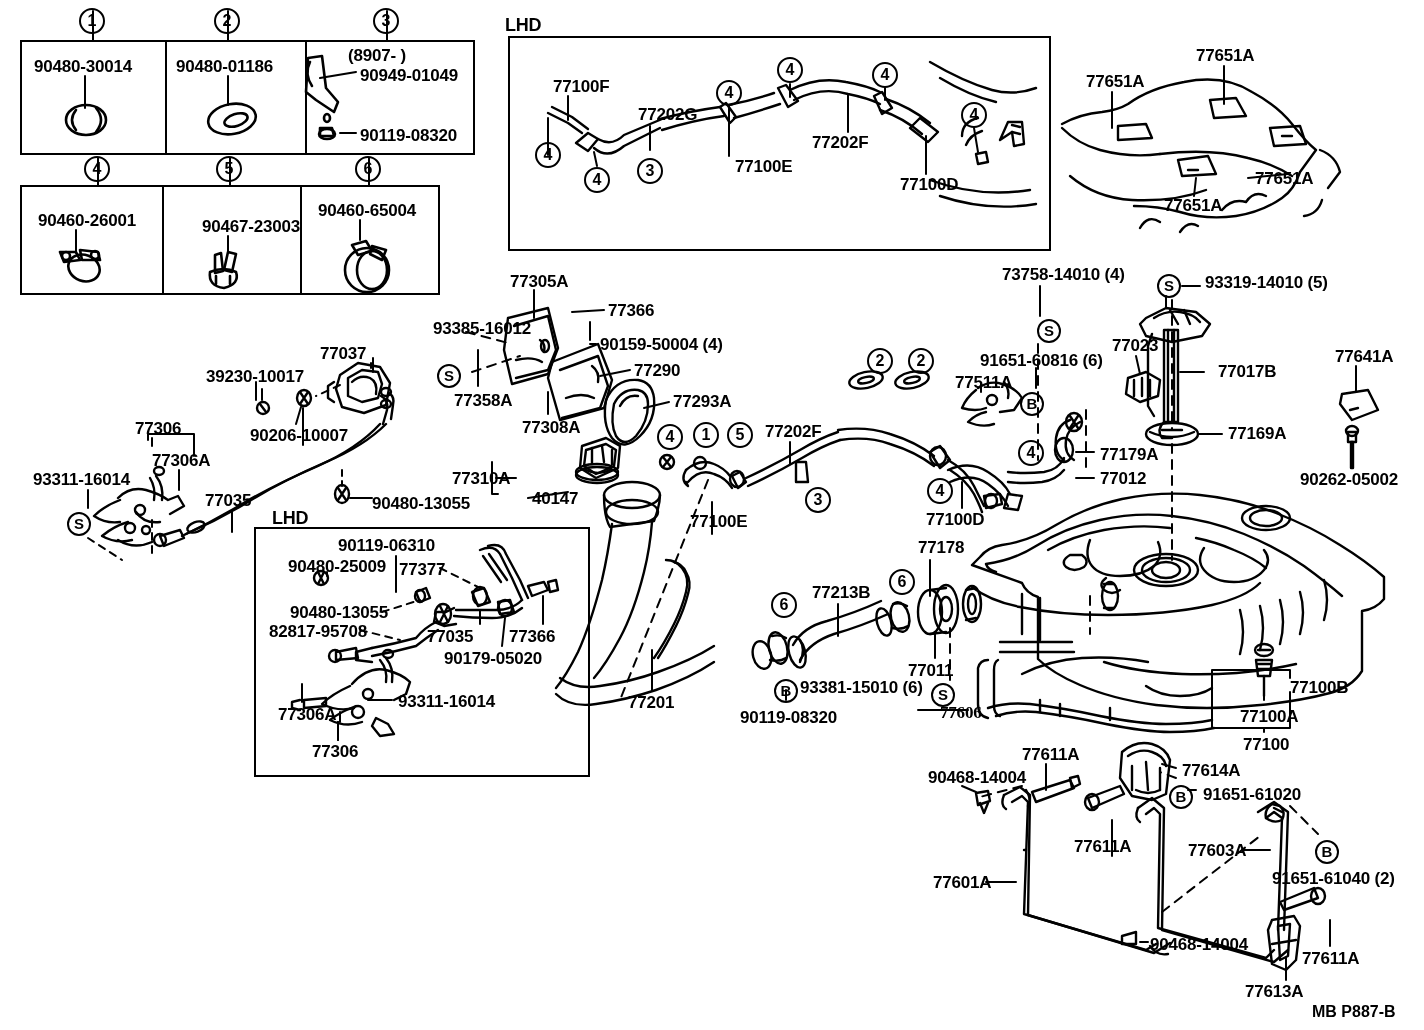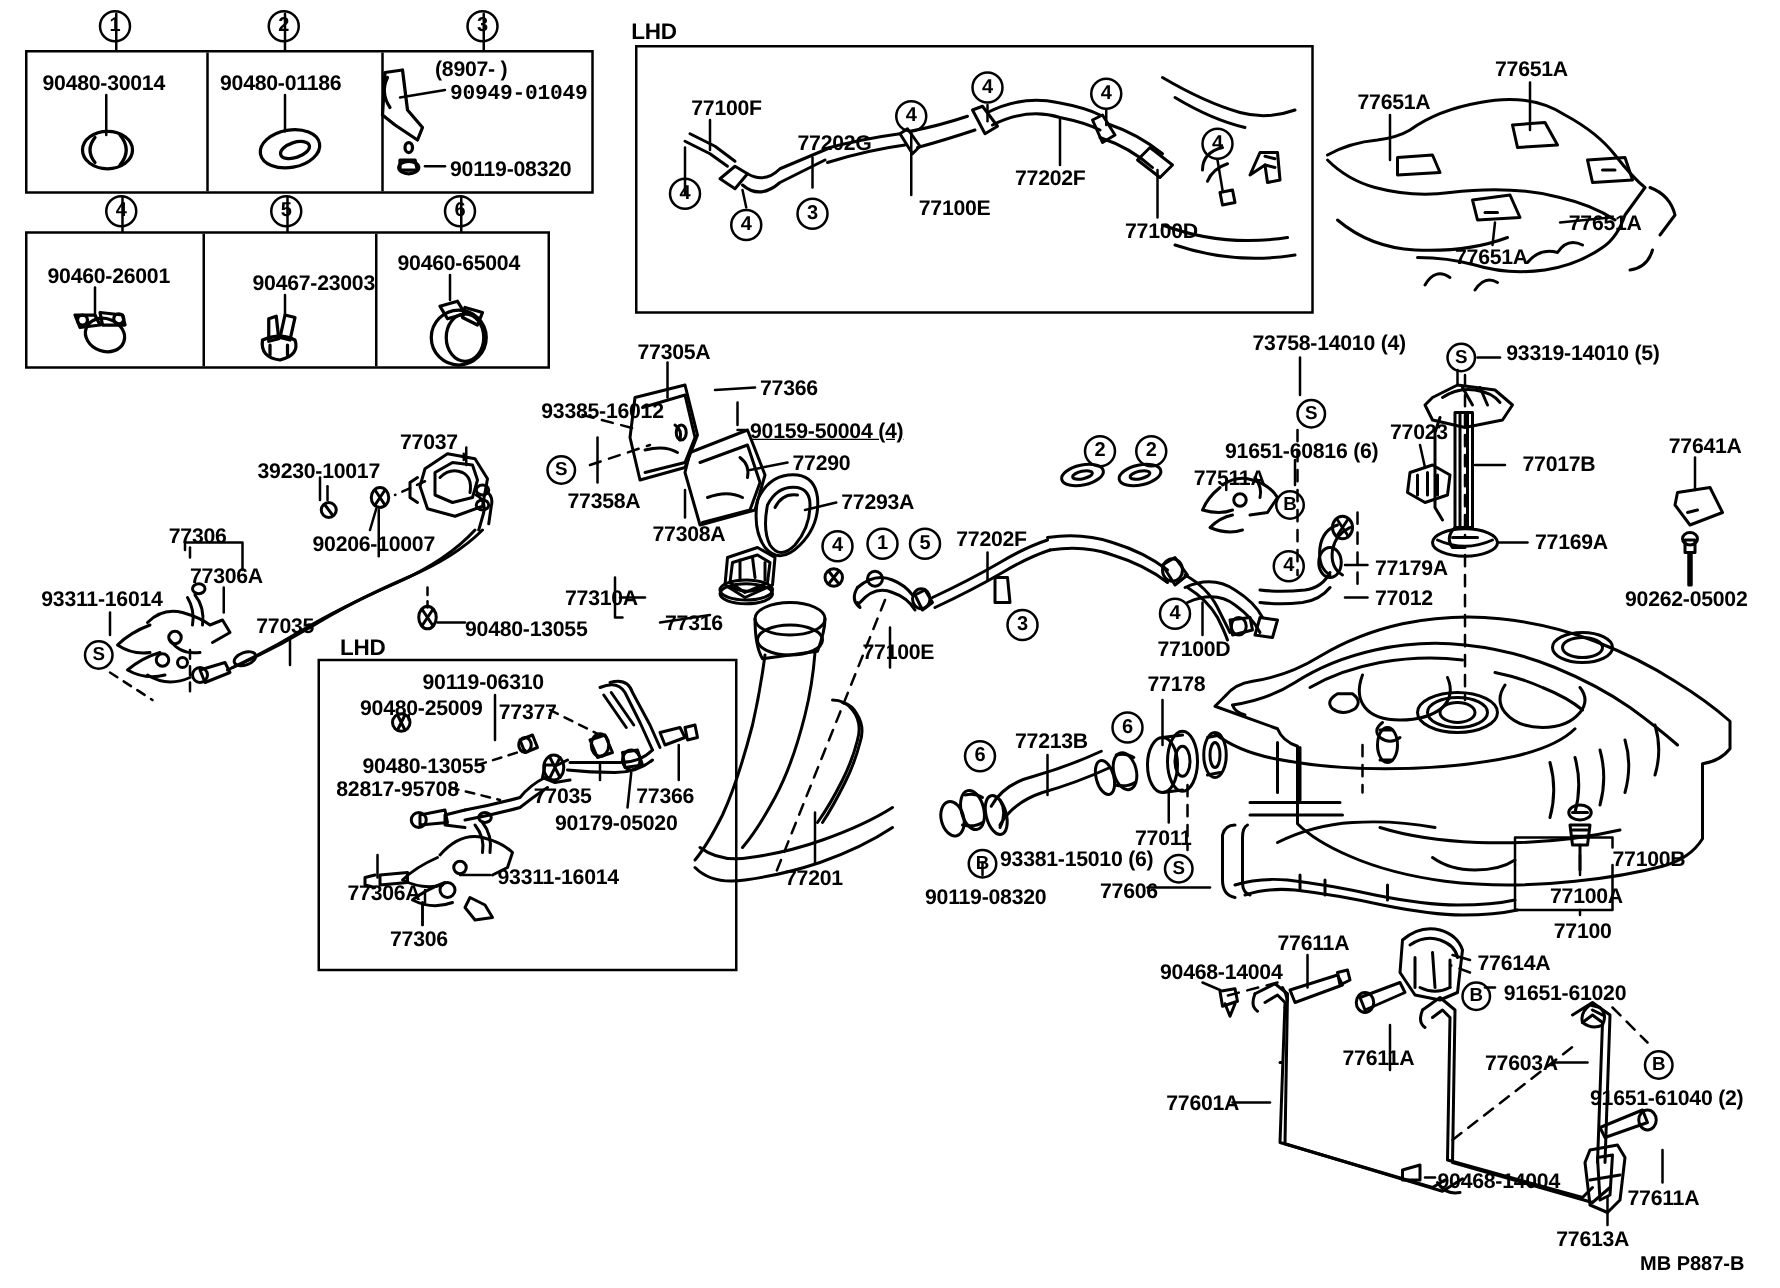--- a/index.html
+++ b/index.html
@@ -39,21 +39,21 @@
   <div class="circ" style="left:79px;top:8px;">1</div>
   <div class="circ" style="left:214px;top:8px;">2</div>
   <div class="circ" style="left:373px;top:8px;">3</div>
   <div class="circ" style="left:84px;top:156px;">4</div>
   <div class="circ" style="left:216px;top:156px;">5</div>
   <div class="circ" style="left:355px;top:156px;">6</div>
 
   <div class="lbl" style="left:34px;top:58px;">90480-30014</div>
   <div class="lbl" style="left:176px;top:58px;">90480-01186</div>
   <div class="lbl" style="left:348px;top:47px;">(8907-        )</div>
-  <div class="lbl" style="left:360px;top:67px;font-family:Liberation Mono, monospace;">90949-01049</div>
+  <div class="lbl" style="left:360px;top:67px;">90949-01049</div>
   <div class="lbl" style="left:360px;top:127px;">90119-08320</div>
   <div class="lbl" style="left:38px;top:212px;">90460-26001</div>
   <div class="lbl" style="left:178px;top:218px;margin-left:24px;">90467-23003</div>
   <div class="lbl" style="left:318px;top:202px;">90460-65004</div>
 
   <div class="lbl lhd" style="left:505px;top:16px;">LHD</div>
   <div class="box" style="left:508px;top:36px;width:543px;height:215px;"></div>
 
   <div class="lbl" style="left:553px;top:78px;">77100F</div>
   <div class="lbl" style="left:638px;top:106px;">77202G</div>
@@ -85,45 +85,45 @@
   <div class="lbl" style="left:427px;top:628px;">77035</div>
   <div class="lbl" style="left:444px;top:650px;">90179-05020</div>
   <div class="lbl" style="left:509px;top:628px;">77366</div>
   <div class="lbl" style="left:278px;top:706px;">77306A</div>
   <div class="lbl" style="left:398px;top:693px;">93311-16014</div>
   <div class="lbl" style="left:312px;top:743px;">77306</div>
 
   <div class="lbl" style="left:510px;top:273px;">77305A</div>
   <div class="lbl" style="left:608px;top:302px;">77366</div>
   <div class="lbl" style="left:398px;top:320px;margin-left:35px;">93385-16012</div>
-  <div class="lbl" style="left:600px;top:336px;text-decoration:underline;">90159-50004  (4)</div>
+  <div class="lbl" style="left:600px;top:336px;">90159-50004  (4)</div>
   <div class="lbl" style="left:634px;top:362px;">77290</div>
   <div class="lbl" style="left:454px;top:392px;">77358A</div>
   <div class="lbl" style="left:673px;top:393px;">77293A</div>
   <div class="lbl" style="left:522px;top:419px;">77308A</div>
   <div class="lbl" style="left:320px;top:345px;">77037</div>
   <div class="lbl" style="left:206px;top:368px;">39230-10017</div>
   <div class="lbl" style="left:250px;top:427px;">90206-10007</div>
   <div class="lbl" style="left:135px;top:420px;">77306</div>
   <div class="lbl" style="left:152px;top:452px;">77306A</div>
   <div class="lbl" style="left:33px;top:471px;">93311-16014</div>
   <div class="lbl" style="left:205px;top:492px;">77035</div>
   <div class="lbl" style="left:372px;top:495px;">90480-13055</div>
   <div class="lbl" style="left:452px;top:470px;">77310A</div>
-  <div class="lbl" style="left:532px;top:490px;">77316</div>
+  <div class="lbl" style="left:532px;top:490px;">40147</div>
   <div class="lbl" style="left:690px;top:513px;">77100E</div>
   <div class="lbl" style="left:765px;top:423px;">77202F</div>
   <div class="lbl" style="left:926px;top:511px;">77100D</div>
   <div class="lbl" style="left:628px;top:694px;">77201</div>
   <div class="lbl" style="left:812px;top:584px;">77213B</div>
   <div class="lbl" style="left:800px;top:679px;">93381-15010  (6)</div>
   <div class="lbl" style="left:740px;top:709px;">90119-08320</div>
   <div class="lbl" style="left:918px;top:539px;">77178</div>
   <div class="lbl" style="left:908px;top:662px;">77011</div>
-  <div class="lbl" style="left:880px;top:704px;">77606</div>
+  <div class="lbl" style="left:940px;top:704px;font-family:Liberation Serif, serif;">77606</div>
   <div class="lbl" style="left:1002px;top:266px;">73758-14010  (4)</div>
   <div class="lbl" style="left:1205px;top:274px;">93319-14010  (5)</div>
   <div class="lbl" style="left:980px;top:352px;">91651-60816  (6)</div>
   <div class="lbl" style="left:955px;top:374px;">77511A</div>
   <div class="lbl" style="left:1112px;top:337px;">77023</div>
   <div class="lbl" style="left:1218px;top:363px;">77017B</div>
   <div class="lbl" style="left:1228px;top:425px;">77169A</div>
   <div class="lbl" style="left:1100px;top:446px;">77179A</div>
   <div class="lbl" style="left:1100px;top:470px;">77012</div>
   <div class="lbl" style="left:1335px;top:348px;">77641A</div>

